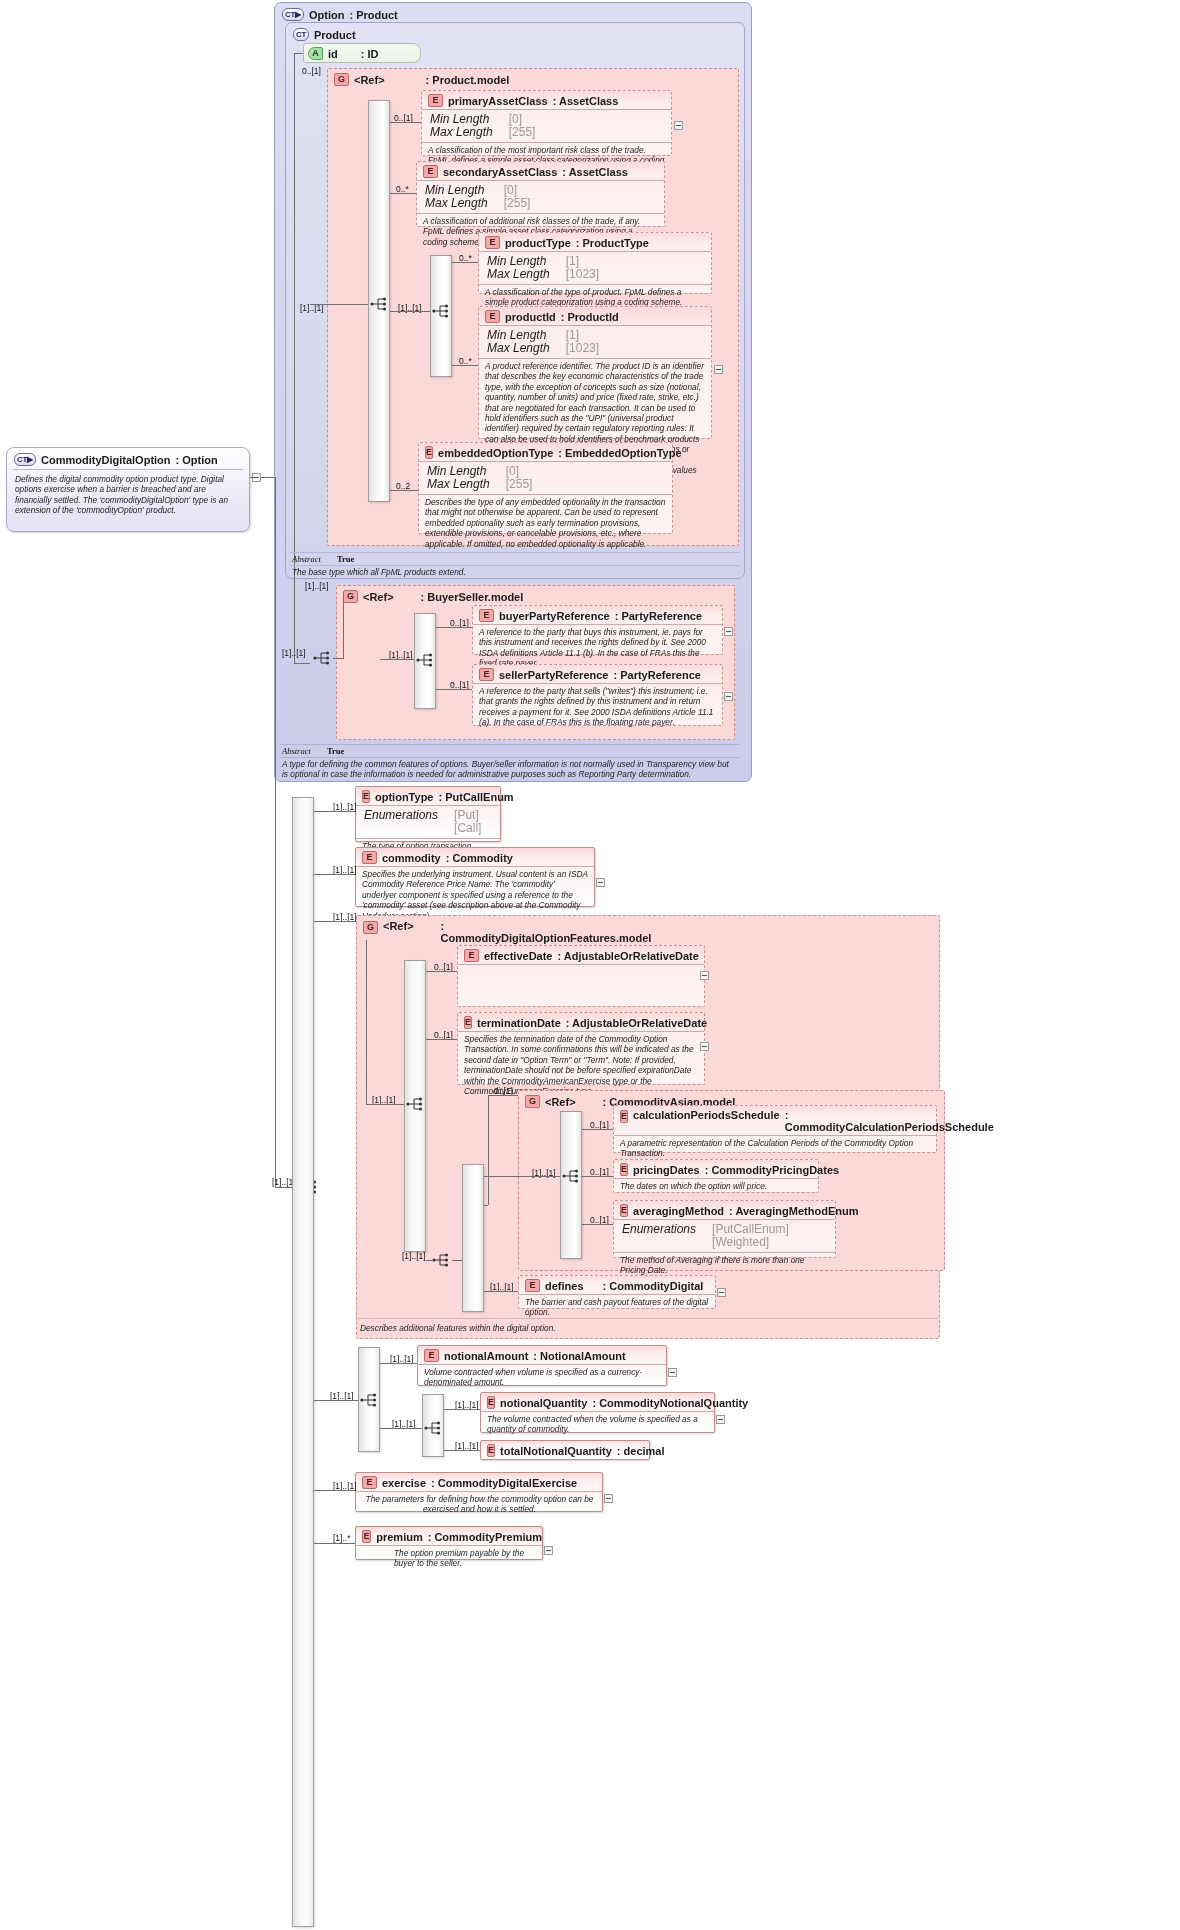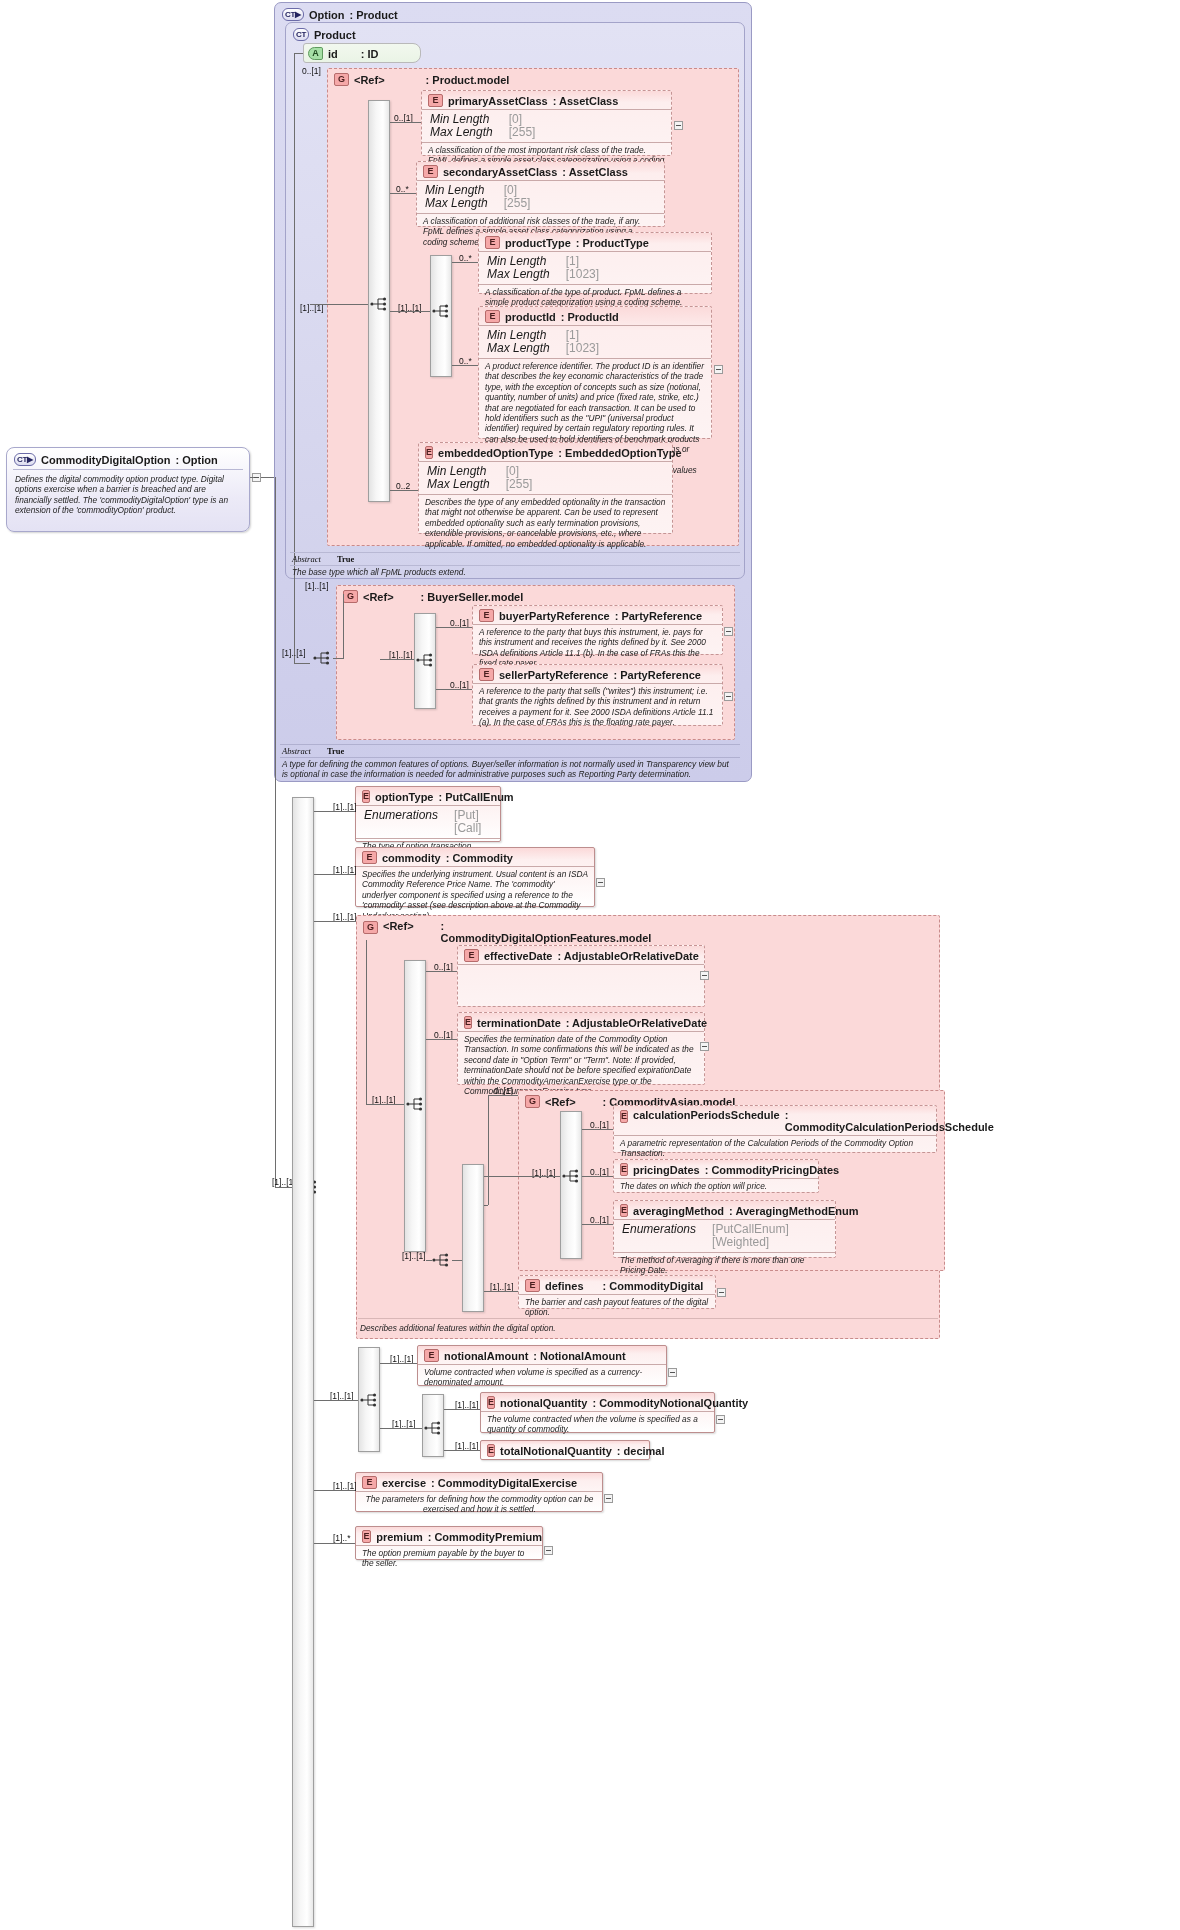--- a/index.html
+++ b/index.html
@@ -726,19 +726,19 @@
   <div class="ln-h" style="left:314px; top:1490px; width:41px;"></div>
   <div class="plusbox minus" style="left:604px; top:1494px;"></div>
 
   <div class="abs elem-solid" style="left:355px; top:1526px; width:188px; height:34px;">
     <div class="title-row" style="padding:3px 0 2px 6px;">
       <span class="badge badge-e">E</span>
       <span class="hdr">premium</span>
       <span class="hdr">: CommodityPremium</span>
     </div>
     <div class="sep"></div>
-    <div class="doc" style="padding:2px 5px 0 6px;">The option premium payable by the buyer to the seller.</div>
+    <div class="doc" style="padding:2px 5px 0 6px;margin-left:32px;">The option premium payable by the buyer to the seller.</div>
   </div>
   <div class="card" style="left:333px; top:1533px;">[1]..*</div>
   <div class="ln-h" style="left:314px; top:1543px; width:41px;"></div>
   <div class="plusbox minus" style="left:544px; top:1546px;"></div>
 
 </div>
 
 </body></html>

